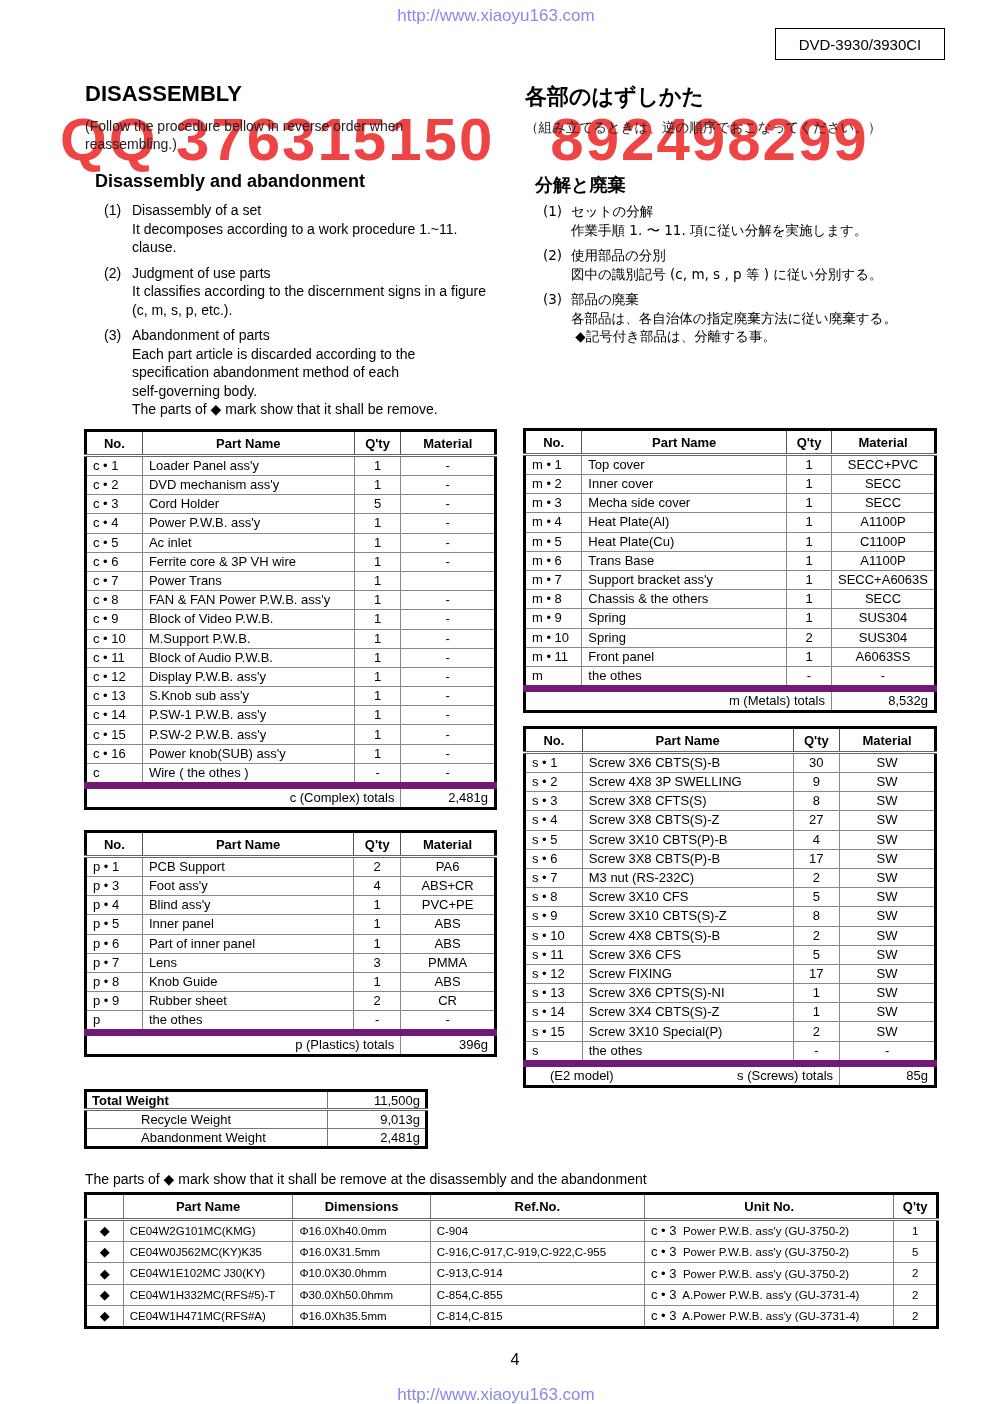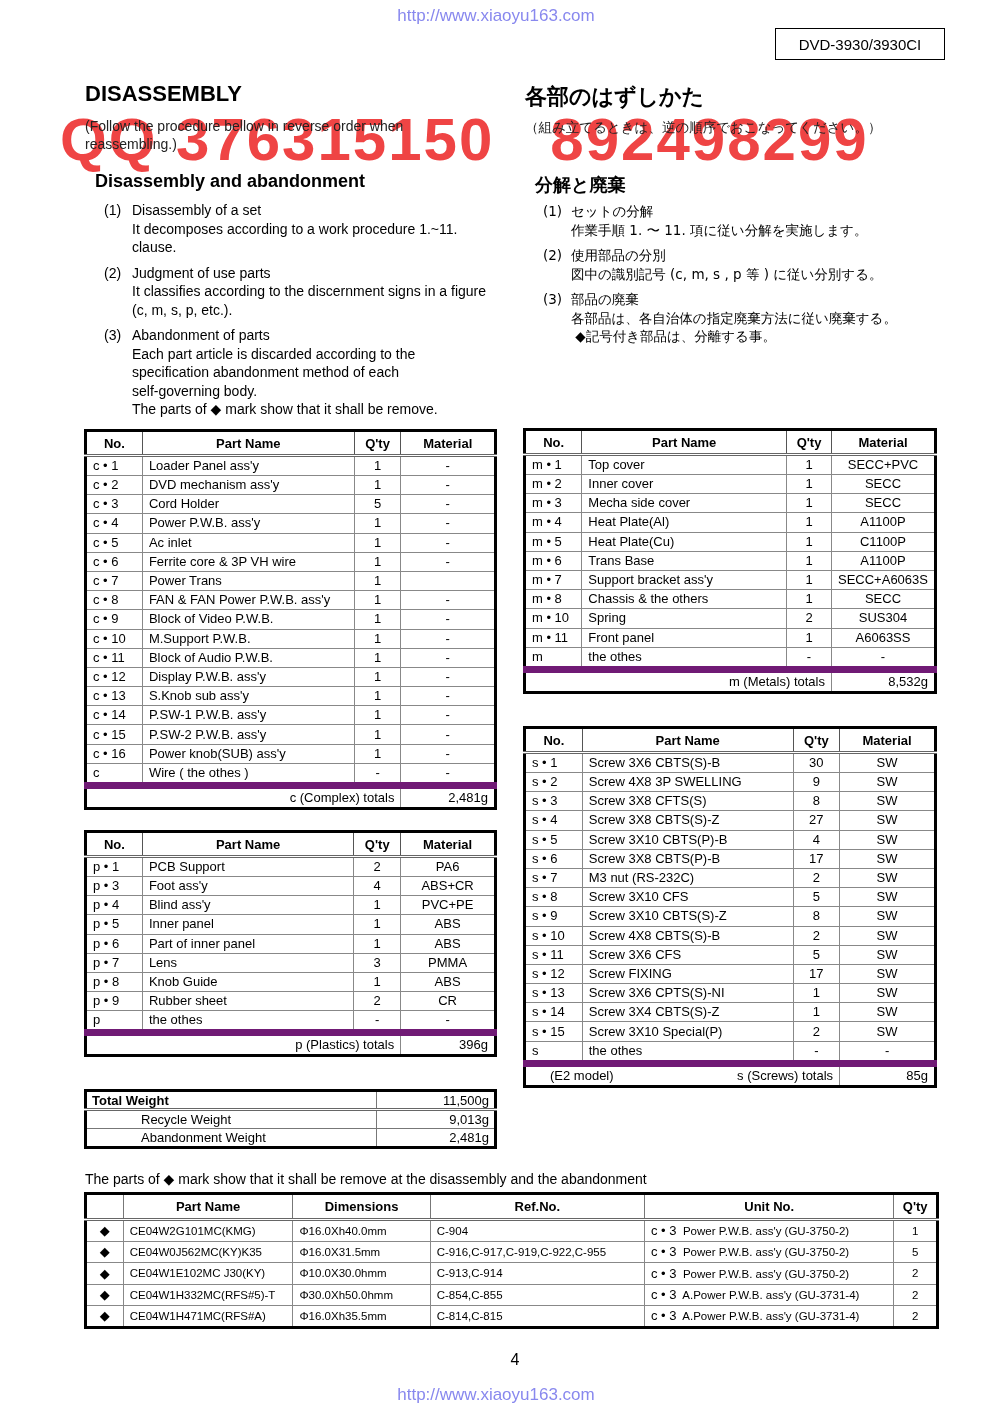--- a/index.html
+++ b/index.html
@@ -370,20 +370,26 @@
         <td class="c">1</td>
         <td class="c">SECC+A6063S</td>
       </tr>
       <tr>
         <td>m • 8</td>
         <td>Chassis &amp; the others</td>
         <td class="c">1</td>
         <td class="c">SECC</td>
       </tr>
       <tr>
+        <td>m • 9</td>
+        <td>Spring</td>
+        <td class="c">1</td>
+        <td class="c">SUS304</td>
+      </tr>
+      <tr>
         <td>m • 10</td>
         <td>Spring</td>
         <td class="c">2</td>
         <td class="c">SUS304</td>
       </tr>
       <tr>
         <td>m • 11</td>
         <td>Front panel</td>
         <td class="c">1</td>
         <td class="c">A6063SS</td>
@@ -520,21 +526,21 @@
     <tr class="total">
       <td colspan="3">
         <span style="padding-left:18px;">(E2 model)</span>
         <span style="float:right;">s (Screws) totals</span>
       </td>
       <td class="r">85g</td>
     </tr>
   </tfoot>
 </table>
 
-<table class="abs weight content" style="left:84px; top:1089px; width:413px;">
+<table class="abs weight content" style="left:84px; top:1089px; width:344px;">
   <colgroup>
       <col style="width:293px">
       <col style="width:120px">
     </colgroup>
   <tbody>
       <tr class="first">
     <td style="font-weight:bold;">Total Weight</td>
     <td style="text-align:right;margin-left:14px;">11,500g</td>
   </tr>
   <tr>

